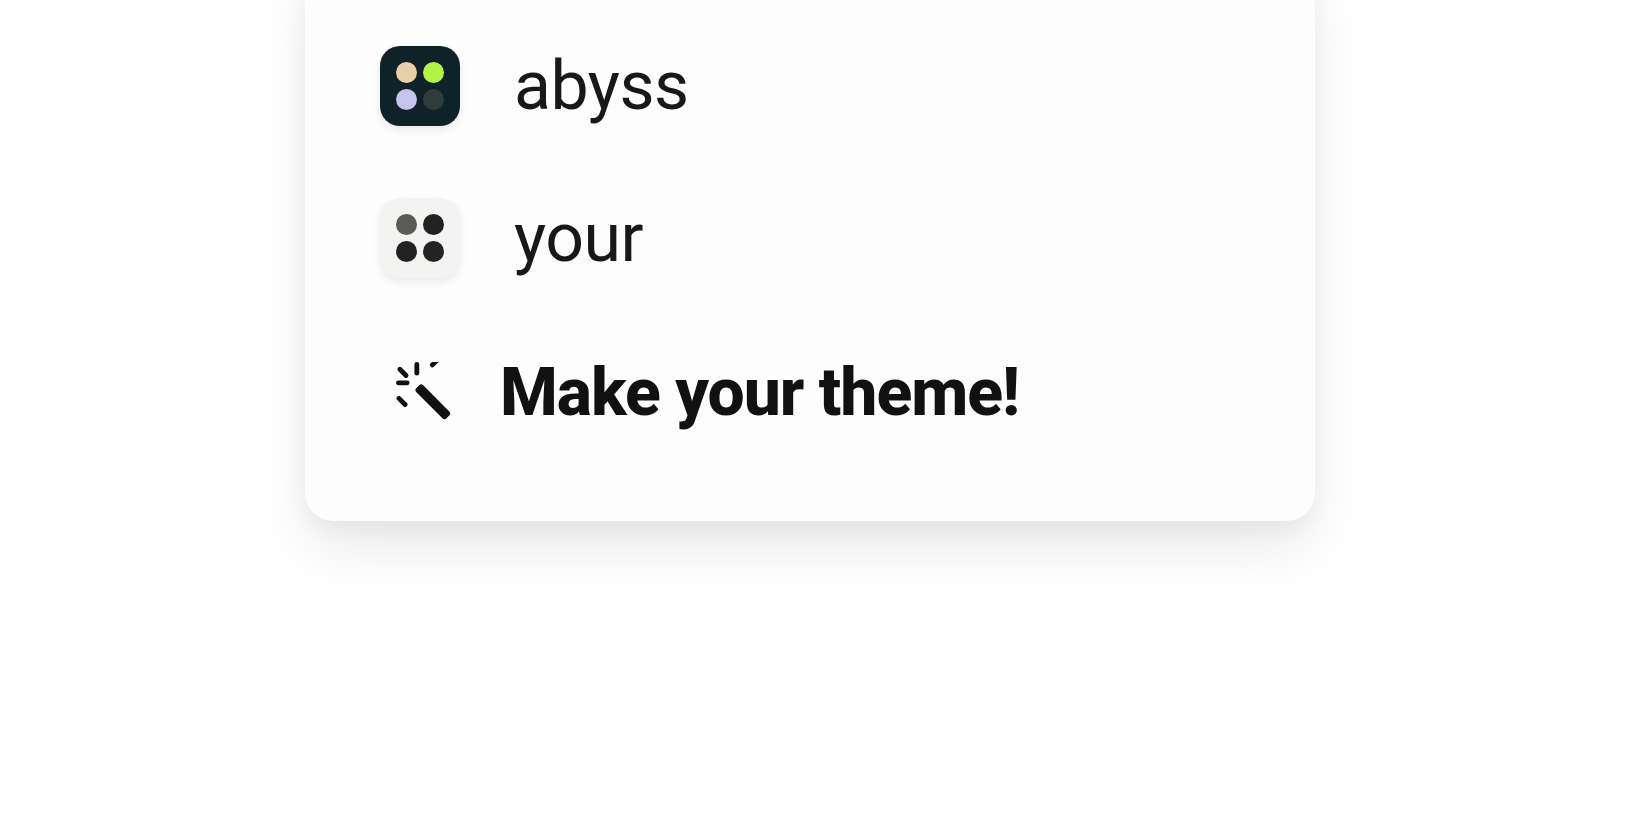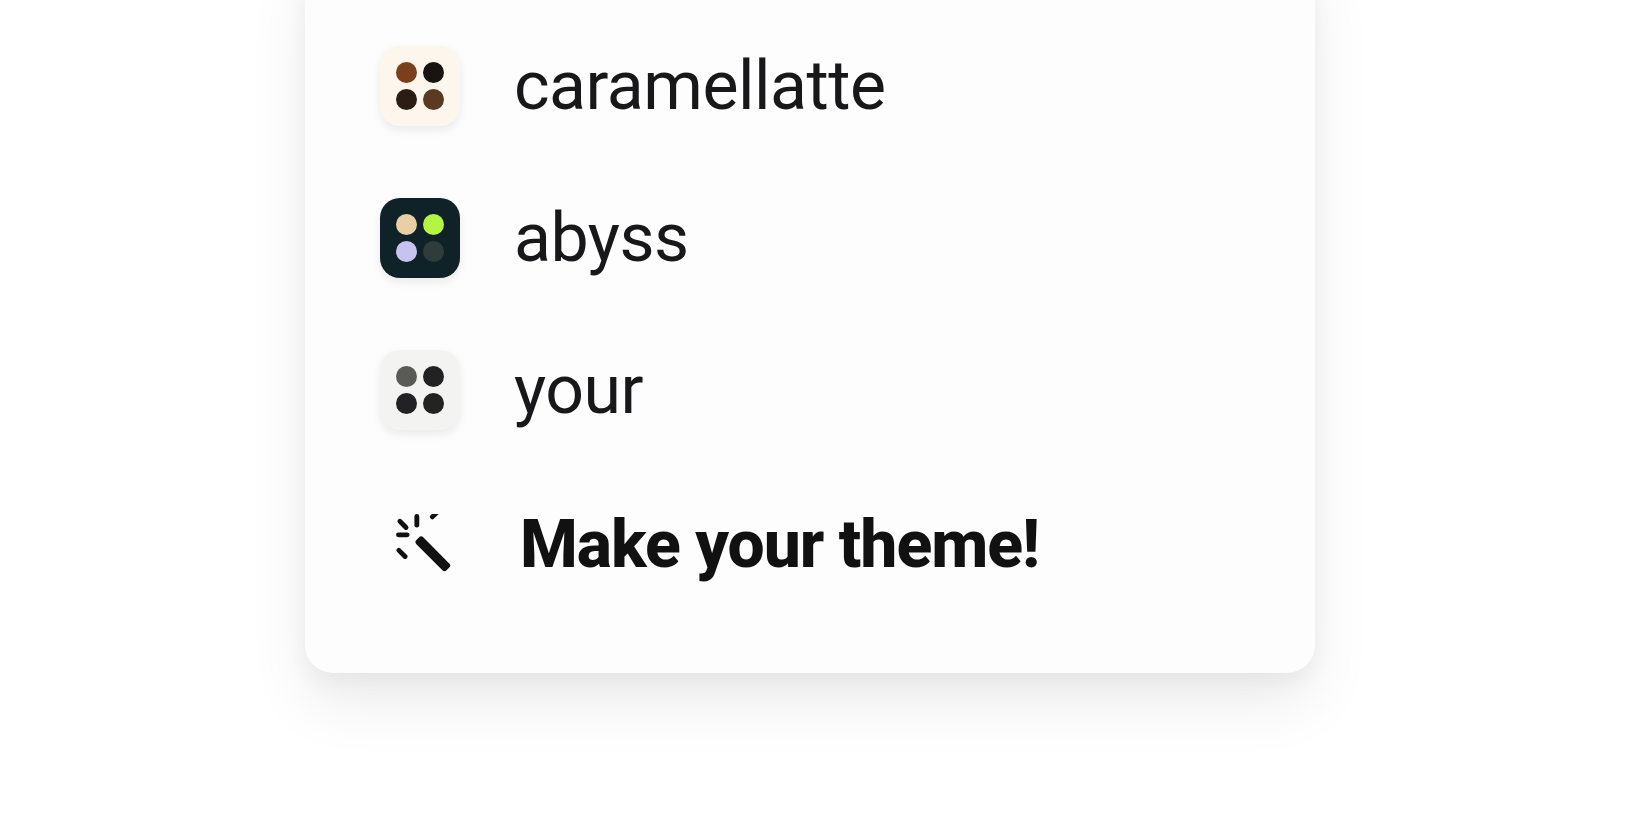--- a/index.html
+++ b/index.html
@@ -82,21 +82,21 @@
     .theme-label {
       font-size: 68px;
       color: #18181b;
       font-weight: 450;
       letter-spacing: -0.5px;
     }
     
     .cta-item {
       display: flex;
       align-items: center;
-      gap: 62px;
+      gap: 42px;
       padding: 40px 0 0 16px;
       cursor: pointer;
     }
     
     .cta-label {
       font-size: 66px;
       font-weight: 800;
       color: #111111;
       letter-spacing: -1px;
     }
@@ -105,29 +105,20 @@
       width: 62px;
       height: 62px;
       flex-shrink: 0;
     }
   </style>
 </head>
 <body>
 
 <div class="panel">
 
-  <div class="theme-item">
-    <div class="theme-swatch swatch-caramellatte">
-      <span class="dot"></span>
-        <span class="dot"></span>
-        <span class="dot"></span>
-        <span class="dot"></span>
-    </div>
-    <span class="theme-label">caramellatte</span>
-  </div>
 
   <div class="theme-item">
     <div class="theme-swatch swatch-abyss">
       <span class="dot"></span>
         <span class="dot"></span>
         <span class="dot"></span>
         <span class="dot"></span>
     </div>
     <span class="theme-label">abyss</span>
   </div>

